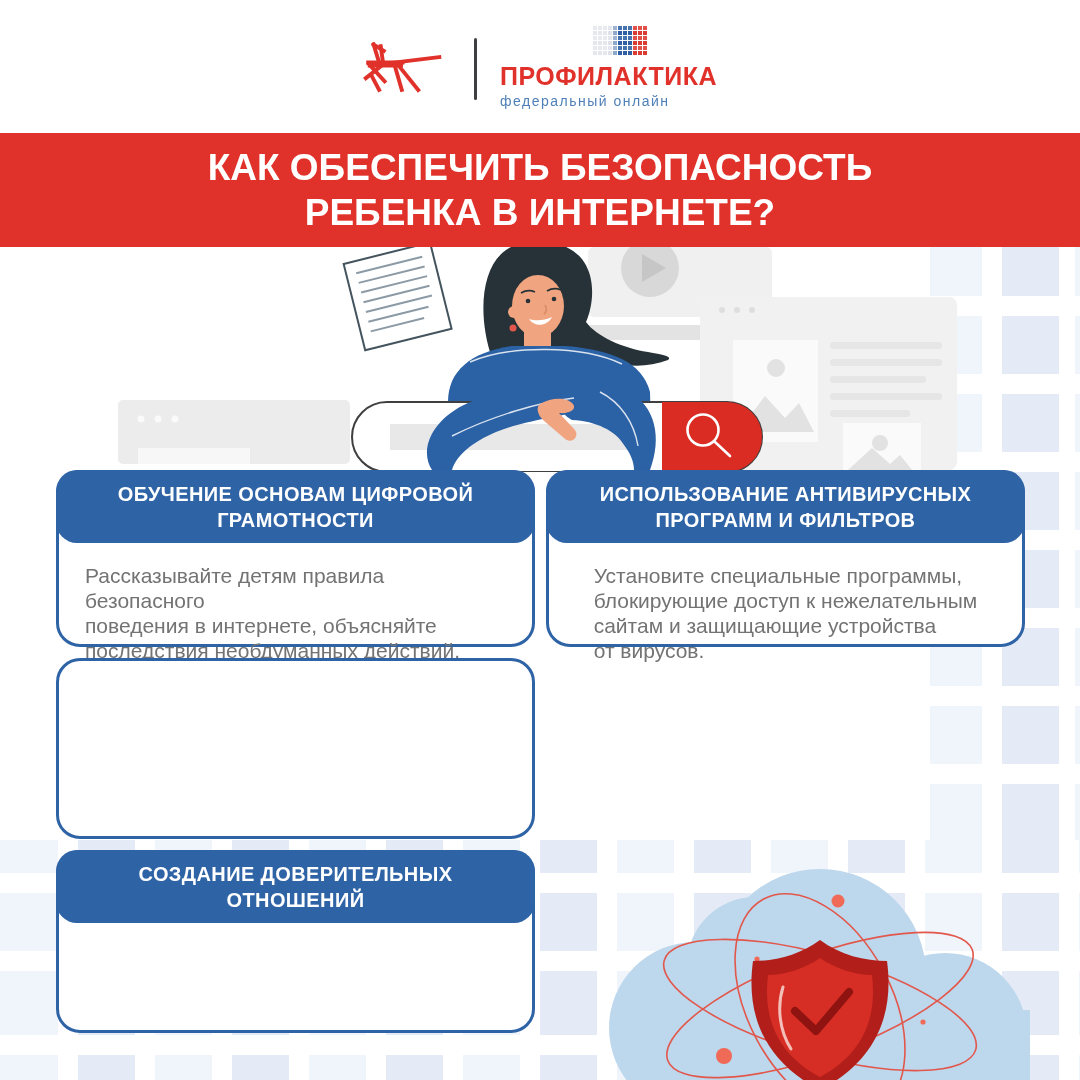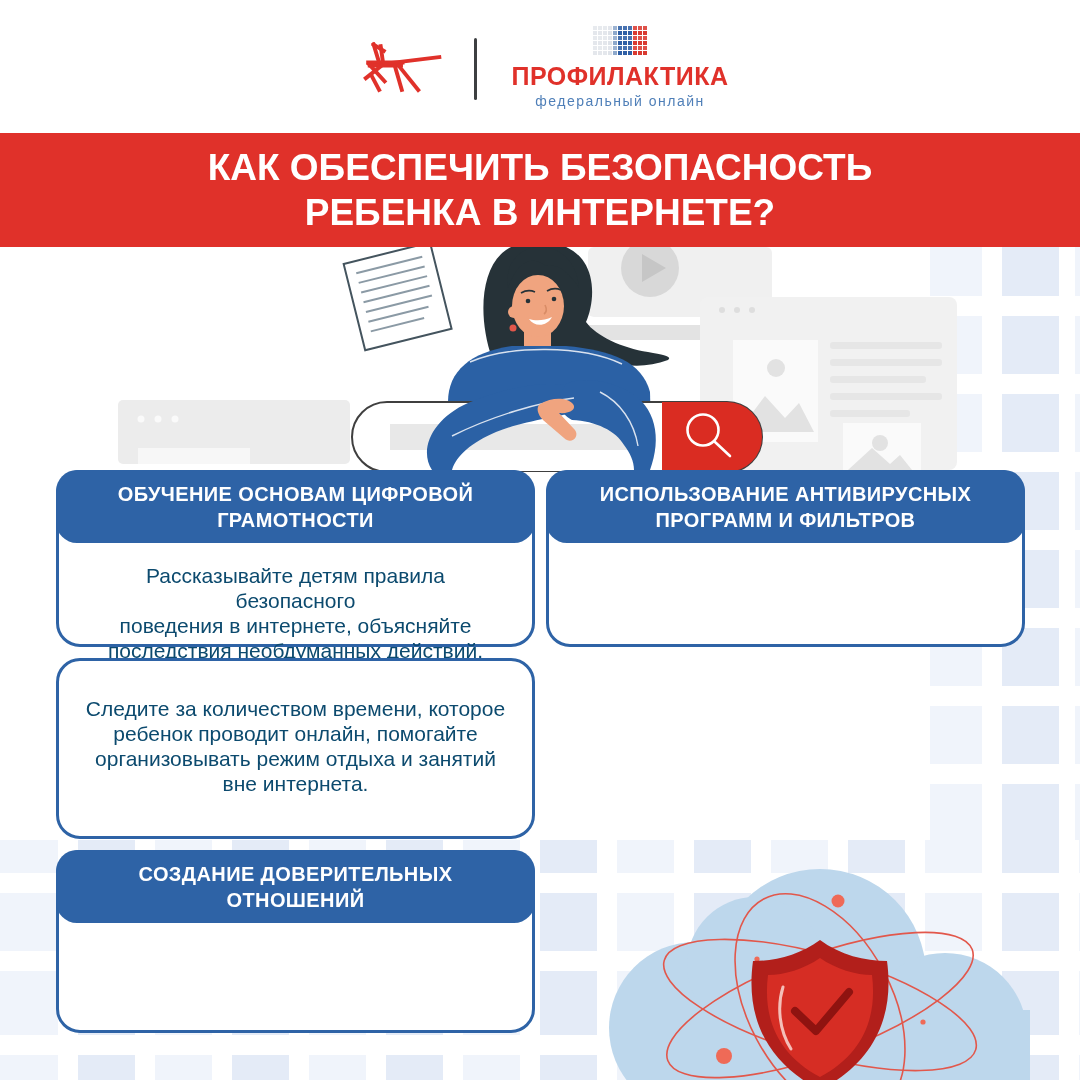--- a/index.html
+++ b/index.html
@@ -4,21 +4,21 @@
 <style>
   html,body{margin:0;padding:0;}
   body{width:1080px;height:1080px;overflow:hidden;position:relative;background:#ffffff;
        font-family:"Liberation Sans", sans-serif;}
   .abs{position:absolute;}
 
   
   .logo-bar{left:0;top:0;width:1080px;height:133px;background:#fff;z-index:4;}
   .chair-logo{left:358px;top:24px;width:86px;height:88px;}
   .logo-divider{left:474px;top:38px;width:3px;height:62px;background:#3d3f41;border-radius:2px;}
-  .brand{left:500px;top:24px;width:240px;text-align:center;}
+  .brand{left:500px;top:24px;width:240px;}
   .brand-flag{display:grid;grid-template-columns:repeat(11,4px);grid-auto-rows:4px;gap:1px;
               width:54px;margin:2px auto 0;}
   .brand-flag div{width:4px;height:4px;}
   .brand-name{margin-top:7px;font-weight:bold;font-size:25px;letter-spacing:.5px;color:var(--accent_red);}
   .brand-sub{margin-top:2px;font-size:14px;letter-spacing:1.5px;color:var(--brand_blue);}
 
   
   .banner{left:0;top:133px;width:1080px;height:114px;background:var(--accent_red);z-index:4;
           display:flex;align-items:center;justify-content:center;}
   .banner h1{margin:0;color:#fff;font-size:37px;line-height:45px;font-weight:bold;
@@ -42,21 +42,21 @@
   .cards{left:56px;top:470px;width:969px;display:grid;z-index:3;
          grid-template-columns:1fr 1fr;grid-template-rows:177px 181px 183px;
          column-gap:11px;row-gap:11px;}
   .card{background:#fff;border:3px solid var(--accent_blue);border-radius:24px;
         display:flex;flex-direction:column;}
   .card-head{background:var(--accent_blue);border-radius:21px;margin:-3px -3px 0 -3px;height:73px;
              flex:0 0 auto;display:flex;align-items:center;justify-content:center;}
   .card-head span{color:#fff;font-weight:bold;font-size:20px;line-height:26px;letter-spacing:.4px;
                   text-align:center;white-space:pre-line;}
   .card-body{flex:1;display:flex;align-items:center;justify-content:center;padding:4px 10px 10px;}
-  .card-body p{margin:16px;color:#0c4a6e;font-size:21px;line-height:25px;text-align:center;
+  .card-body p{margin:16px;color:#737373;font-size:21px;line-height:25px;
                white-space:pre-line;}
   .card-5{grid-column:1;}
 </style>
 </head>
 <body>
 
 <div class="poster">
 
   <header class="abs logo-bar">
     <svg class="abs chair-logo" viewBox="0 0 110 90" fill="none" stroke="#e0312a" stroke-width="5" stroke-linecap="square">
@@ -284,28 +284,28 @@
         <p>Рассказывайте детям правила безопасного
 поведения в интернете, объясняйте
 последствия необдуманных действий.</p>
         </div>
     </article>
     <article class="card">
       <div class="card-head">
         <span>ИСПОЛЬЗОВАНИЕ АНТИВИРУСНЫХ
 ПРОГРАММ И ФИЛЬТРОВ</span>
         </div>
+      <div class="card-body">
+        <p>Установите специальные программы,
+блокирующие доступ к нежелательным
+сайтам и защищающие устройства
+от вирусов.</p>
+        </div>
     </article>
     <article class="card">
-      <div class="card-body">
-        <p>Следите за количеством времени, которое
-ребенок проводит онлайн, помогайте
-организовывать режим отдыха и занятий
-вне интернета.</p>
-        </div>
     </article>
     <article class="card card-5">
       <div class="card-head">
         <span>СОЗДАНИЕ ДОВЕРИТЕЛЬНЫХ
 ОТНОШЕНИЙ</span>
         </div>
     </article>
   </main>
 
 </div>

